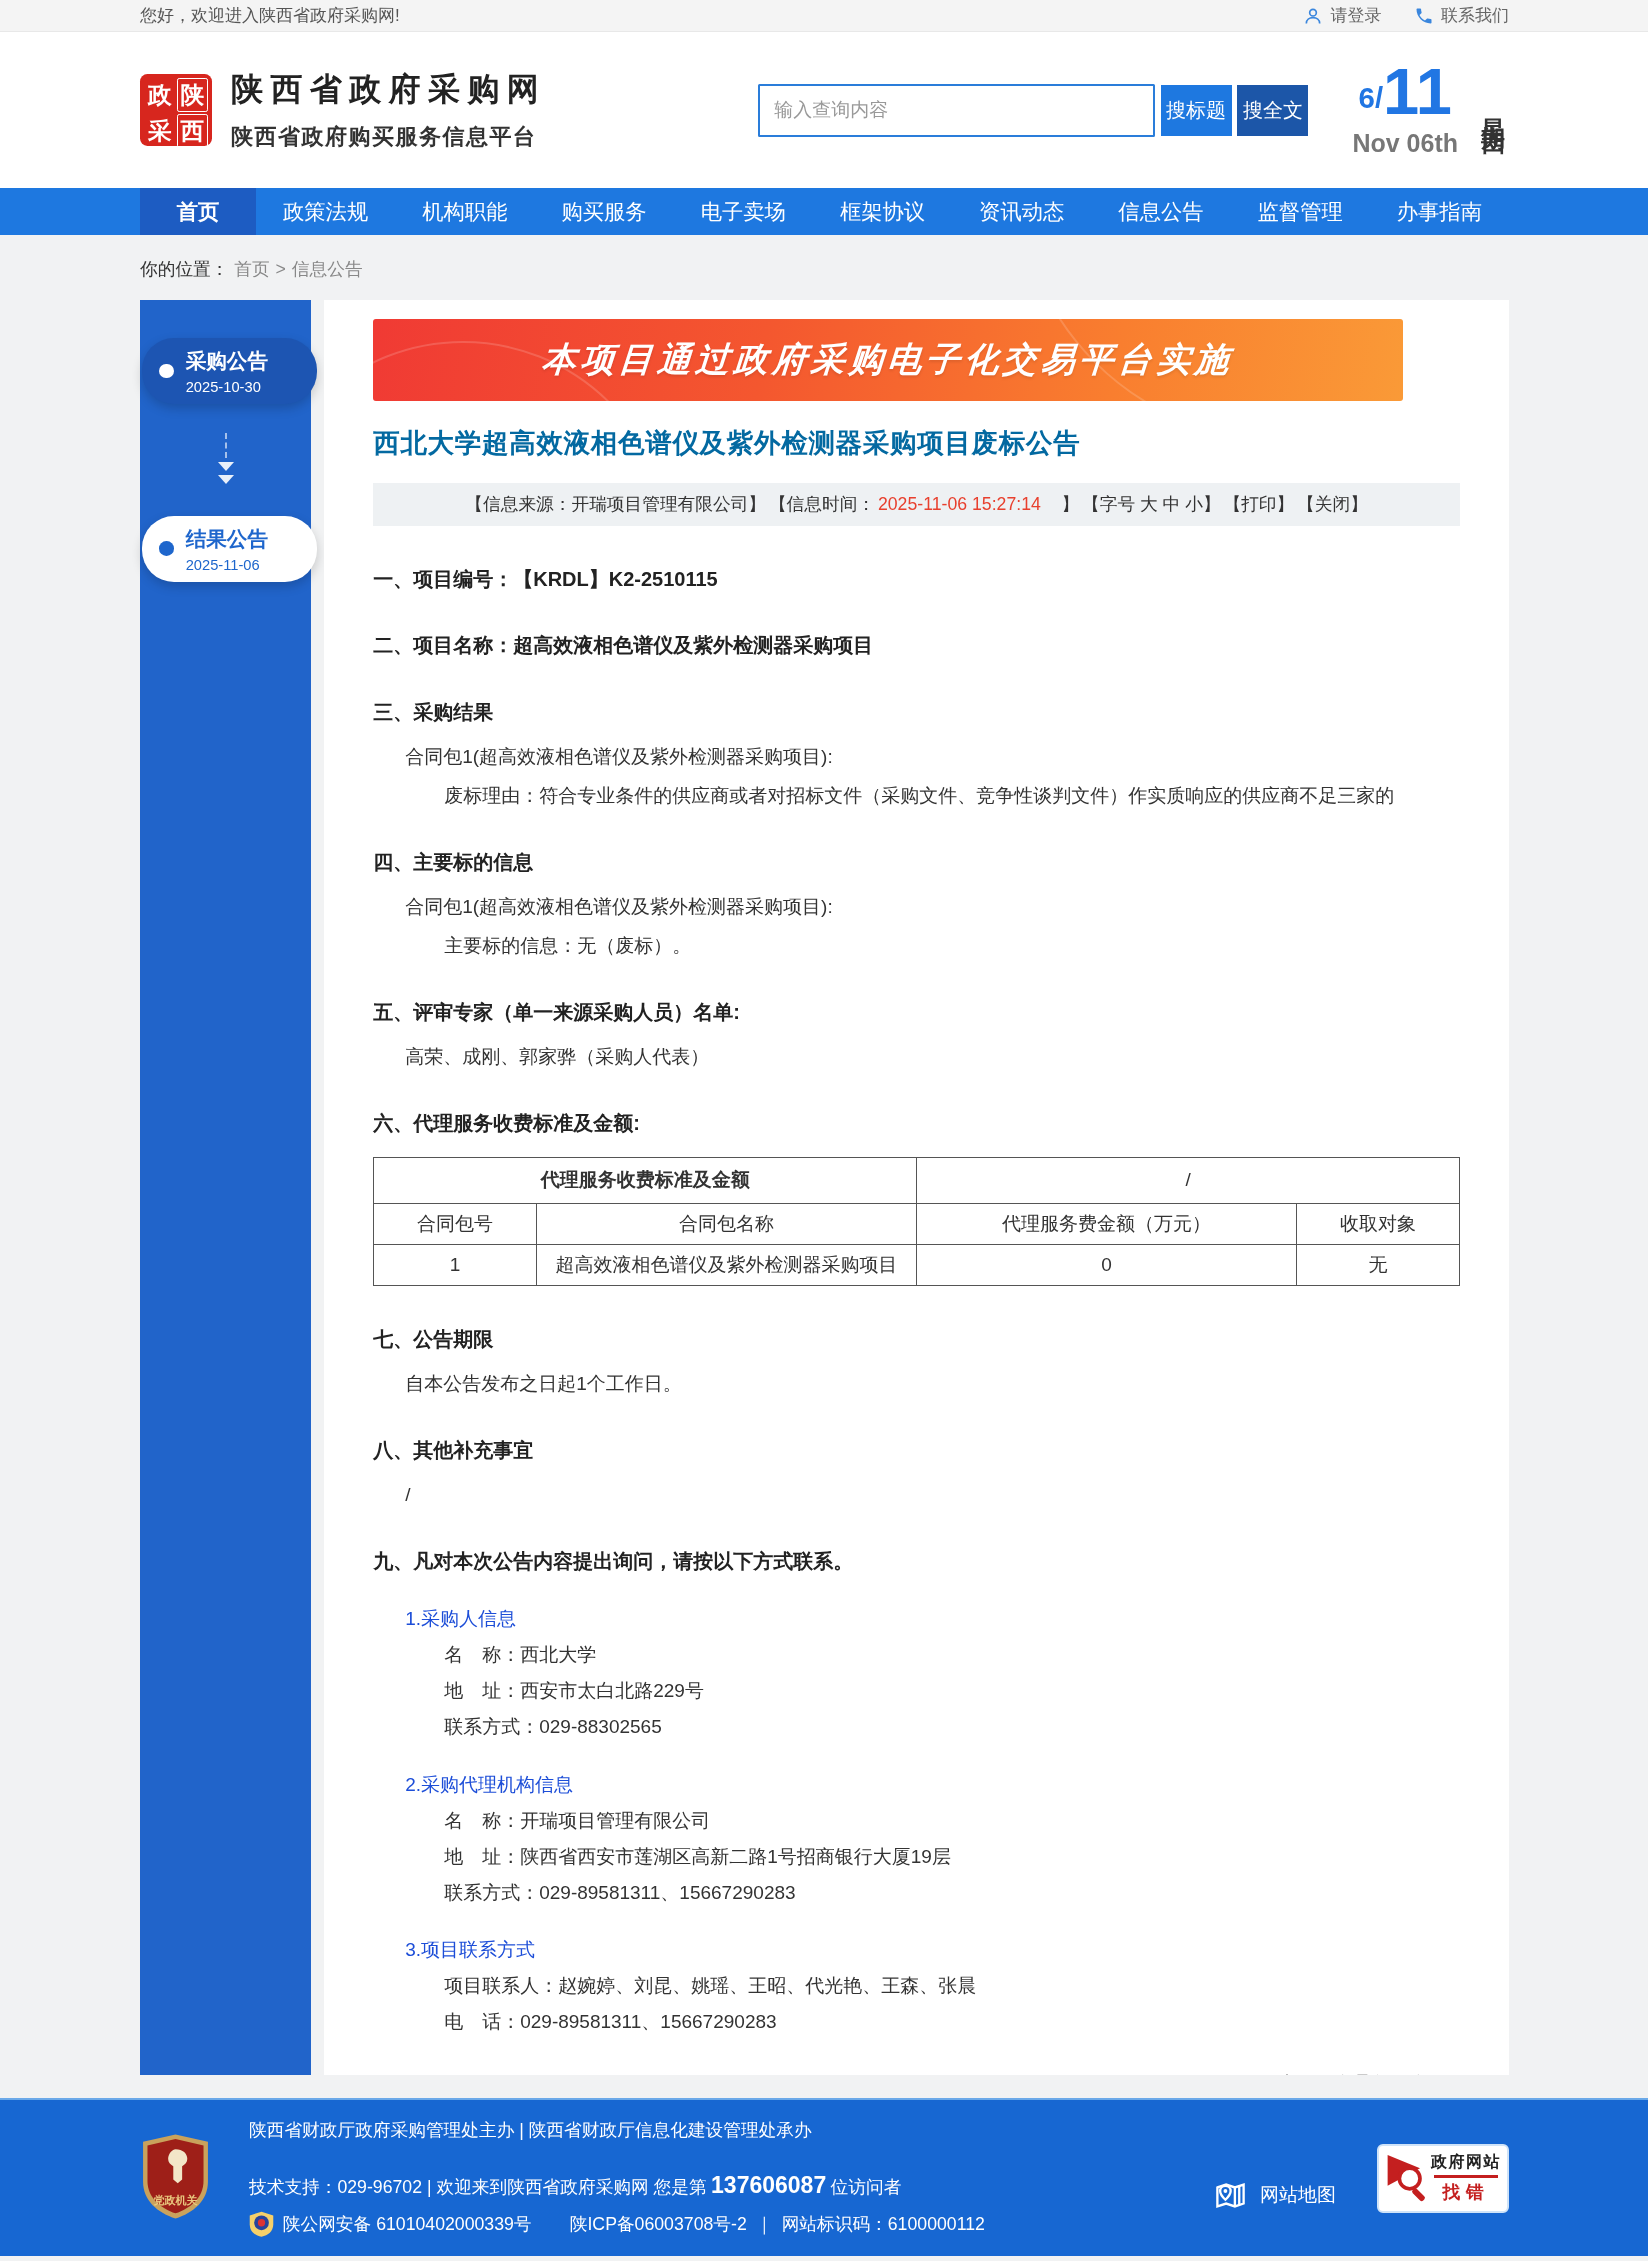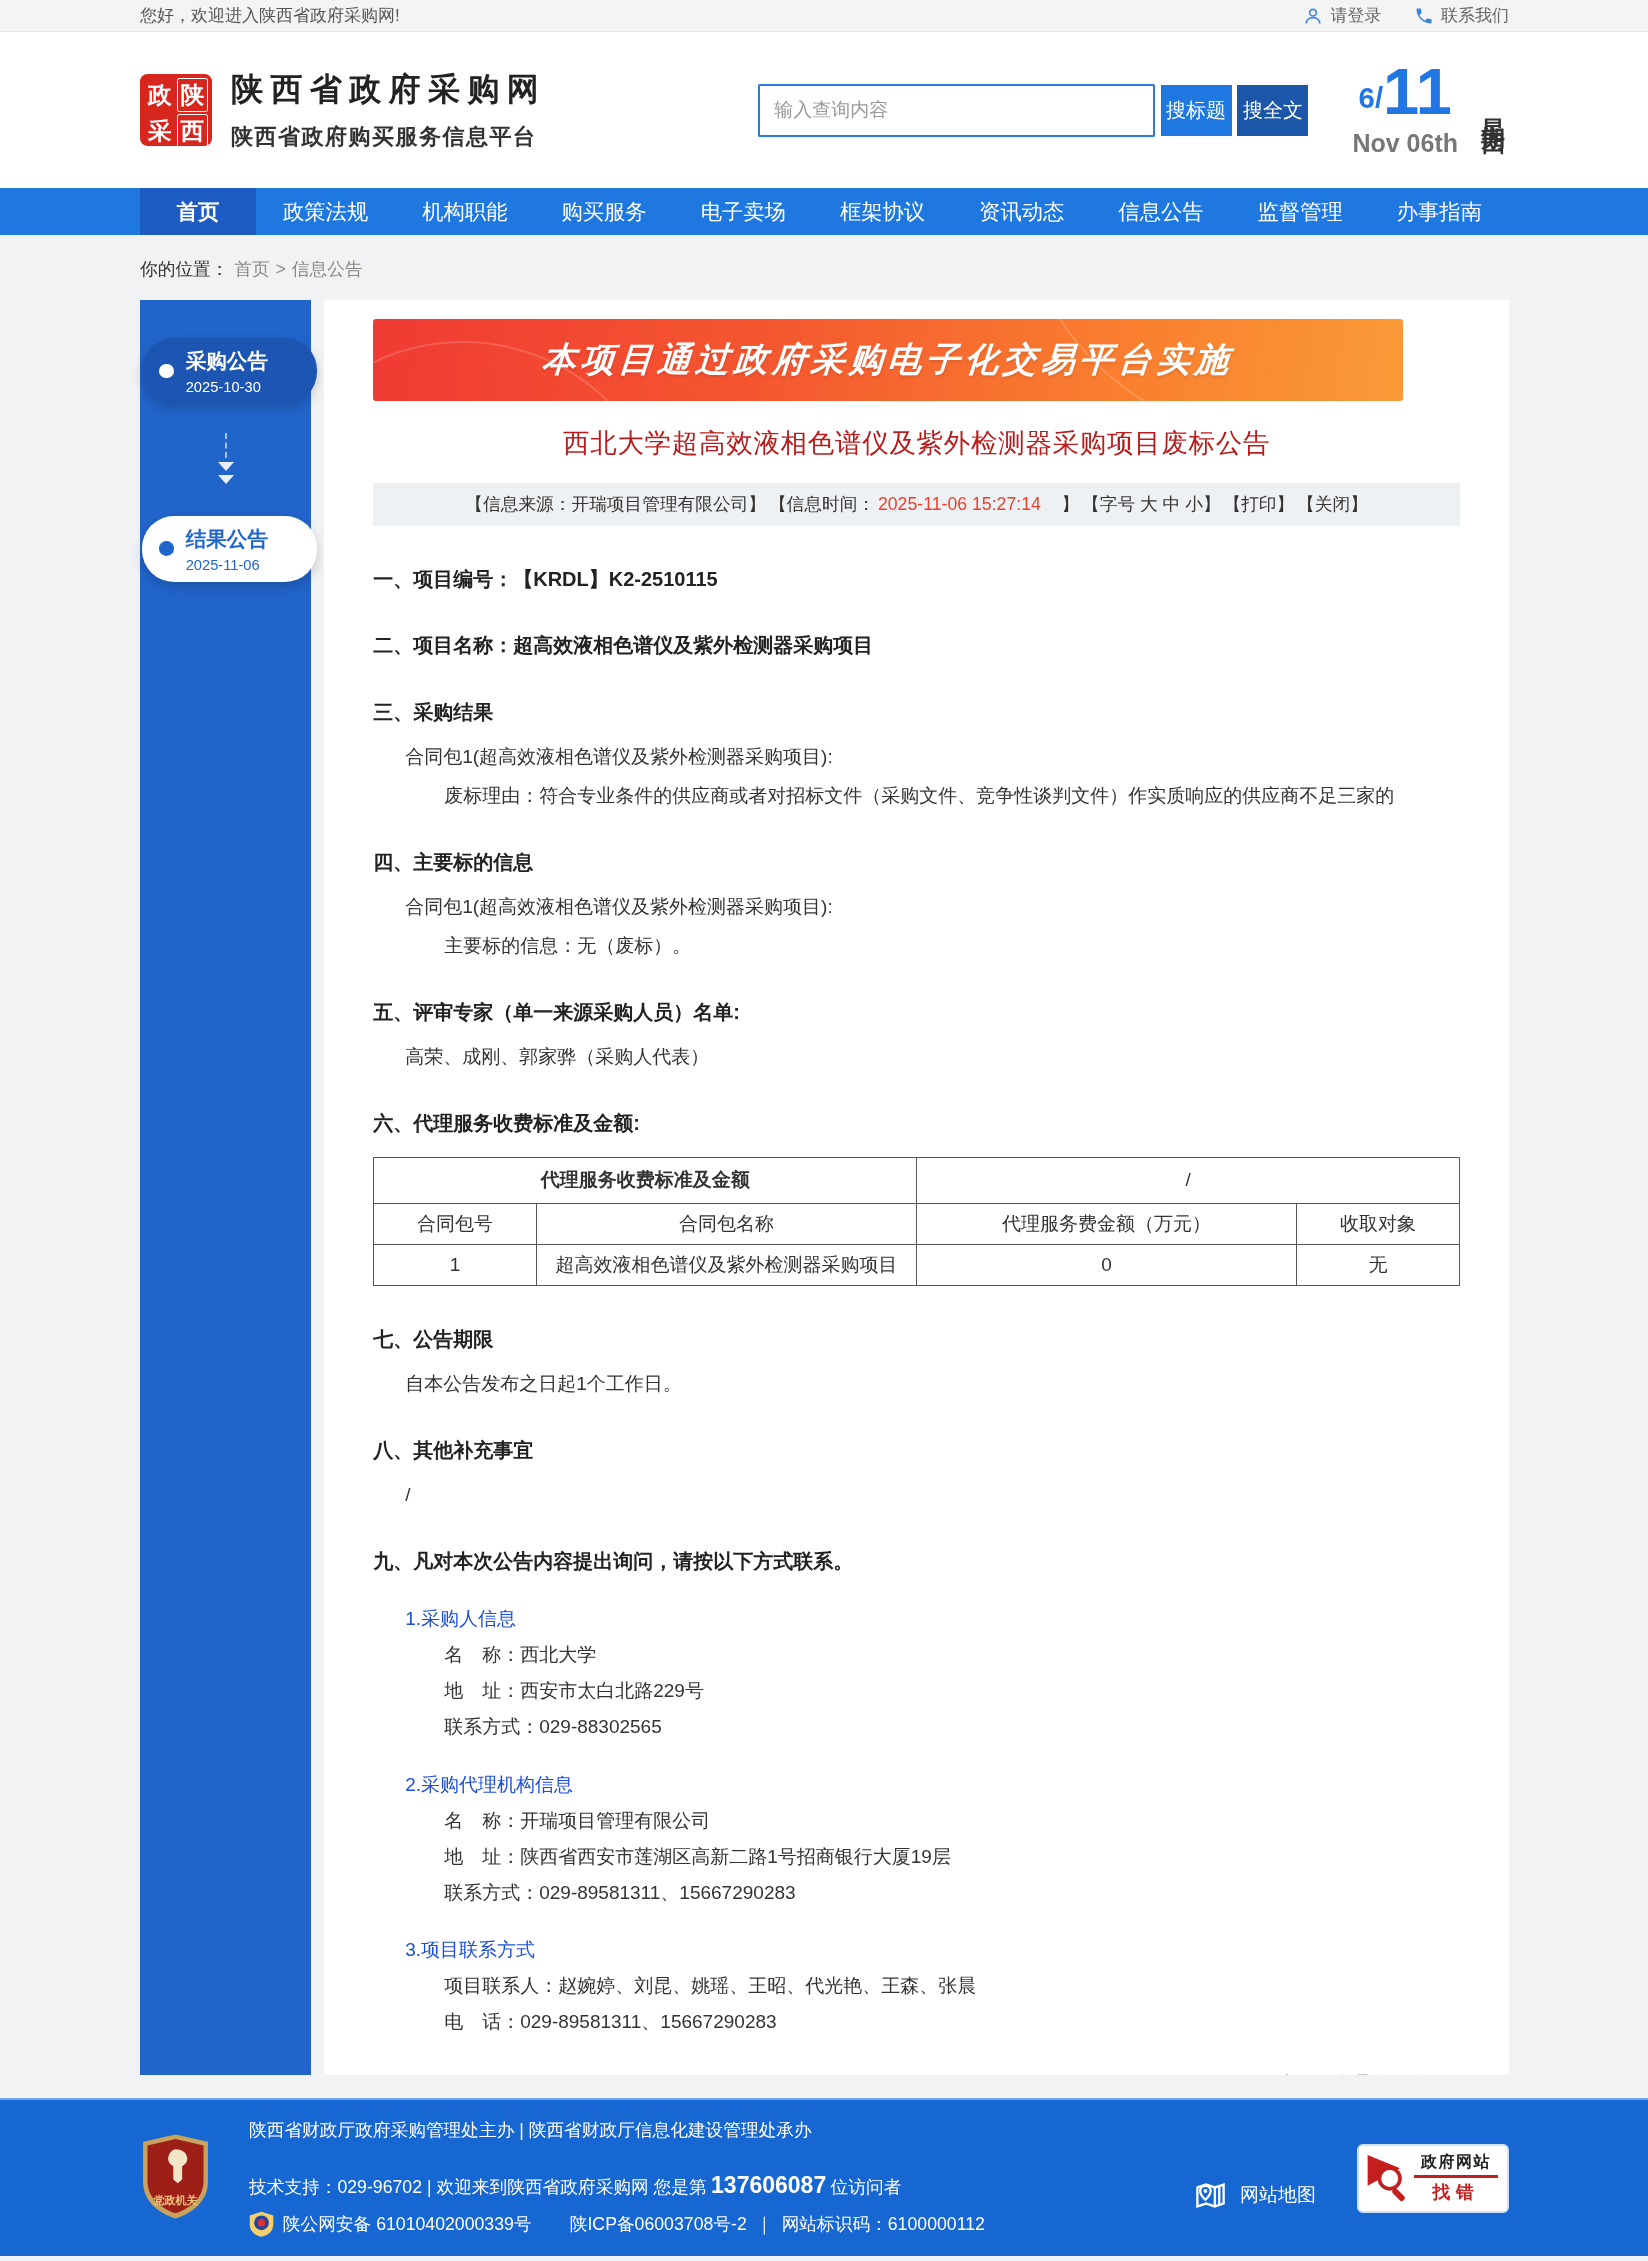--- a/index.html
+++ b/index.html
@@ -103,21 +103,21 @@
   }
   .banner::before, .banner::after {
     content: ""; position: absolute; border: 2.2px solid rgba(255,255,255,.16); border-radius: 50%;
   }
   .banner::before { width: 412px; height: 412px; left: -118px; top: 22px; }
   .banner::after { width: 530px; height: 530px; right: -147px; top: -412px; }
   .banner-text {
     color: #fff; font-size: 34px; font-weight: bold; font-style: italic;
     letter-spacing: 4.4px; transform: skewX(-4deg); text-shadow: 0 1.5px 2.9px rgba(0,0,0,.1);
   }
-  .article-title { text-align: center; font-size: 26.5px; font-weight: normal; color: #b91c1c; margin-top: 23.6px; letter-spacing: 0.7px; }
+  .article-title { text-align: left; font-size: 26.5px; font-weight: bold; color: #0369a1; margin-top: 23.6px; letter-spacing: 0.7px; }
   .meta-bar {
     margin-top: 22px; background: #eef1f3; height: 43px; display: flex; align-items: center;
     justify-content: center; font-size: 17.7px; color: #333; gap: 2.9px; white-space: nowrap;
   }
   .meta-time { color: #e8402e; }
   .meta-action { cursor: pointer; }
 
   .sec-h { font-size: 20px; font-weight: bold; color: #222; margin-top: 40px; line-height: 26.5px; }
   .sec-p { font-size: 19px; color: #333; margin-top: 17.7px; padding-left: 32px; line-height: 27px; }
   .sec-pp { font-size: 19px; color: #333; margin-top: 11.8px; padding-left: 71px; line-height: 27px; }
@@ -145,21 +145,21 @@
   .footer-text { margin-left: 38px; }
   .f-line1 { font-size: 17.7px; }
   .f-line2 { font-size: 17.7px; margin-top: 30px; }
   .f-count { font-weight: bold; font-size: 23px; padding: 0 4.4px; }
   .f-line3 { font-size: 17.7px; margin-top: 11.8px; display: flex; align-items: center; gap: 8.8px; }
   .f-line3 .gap { display: inline-block; width: 20.6px; }
   .footer-right { margin-left: auto; display: flex; align-items: flex-end; }
   .sitemap { display: flex; align-items: center; gap: 11.8px; font-size: 19px; cursor: pointer; }
   .sitemap svg { width: 35px; height: 35px; }
   .err-badge {
-    margin-left: 41px; width: 152px; height: 69px; background: #fff; border-radius: 5.9px;
+    margin-left: 41px; width: 132px; height: 69px; background: #fff; border-radius: 5.9px;
     border: 2.2px solid #cfe3f8; display: flex; align-items: center; padding: 4.4px; cursor: pointer;
   }
   .err-badge svg { width: 46px; height: 53px; flex: none; }
   .err-texts { flex: 1; text-align: center; }
   .err-top { color: #222; font-weight: bold; font-size: 16px; letter-spacing: 1.5px; }
   .err-rule { height: 2.2px; background: #c41f1f; margin: 2.9px 4.4px; }
   .err-bottom { color: #c41f1f; font-weight: bold; font-size: 17.7px; letter-spacing: 5.9px; }
 </style>
 </head>
 <body>

